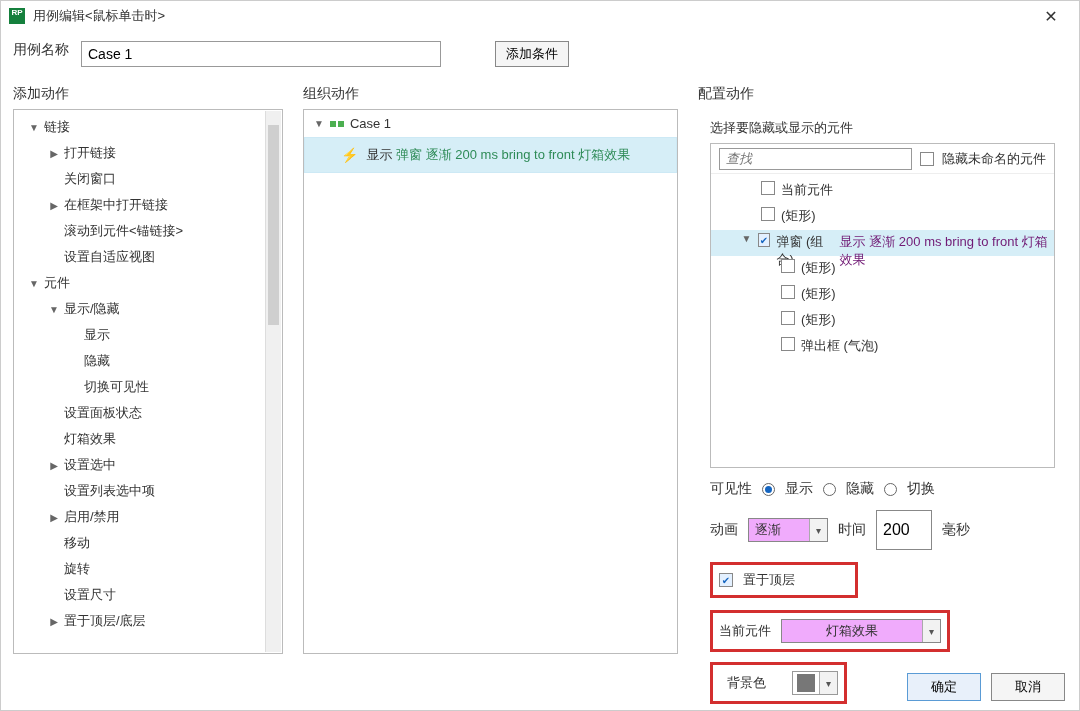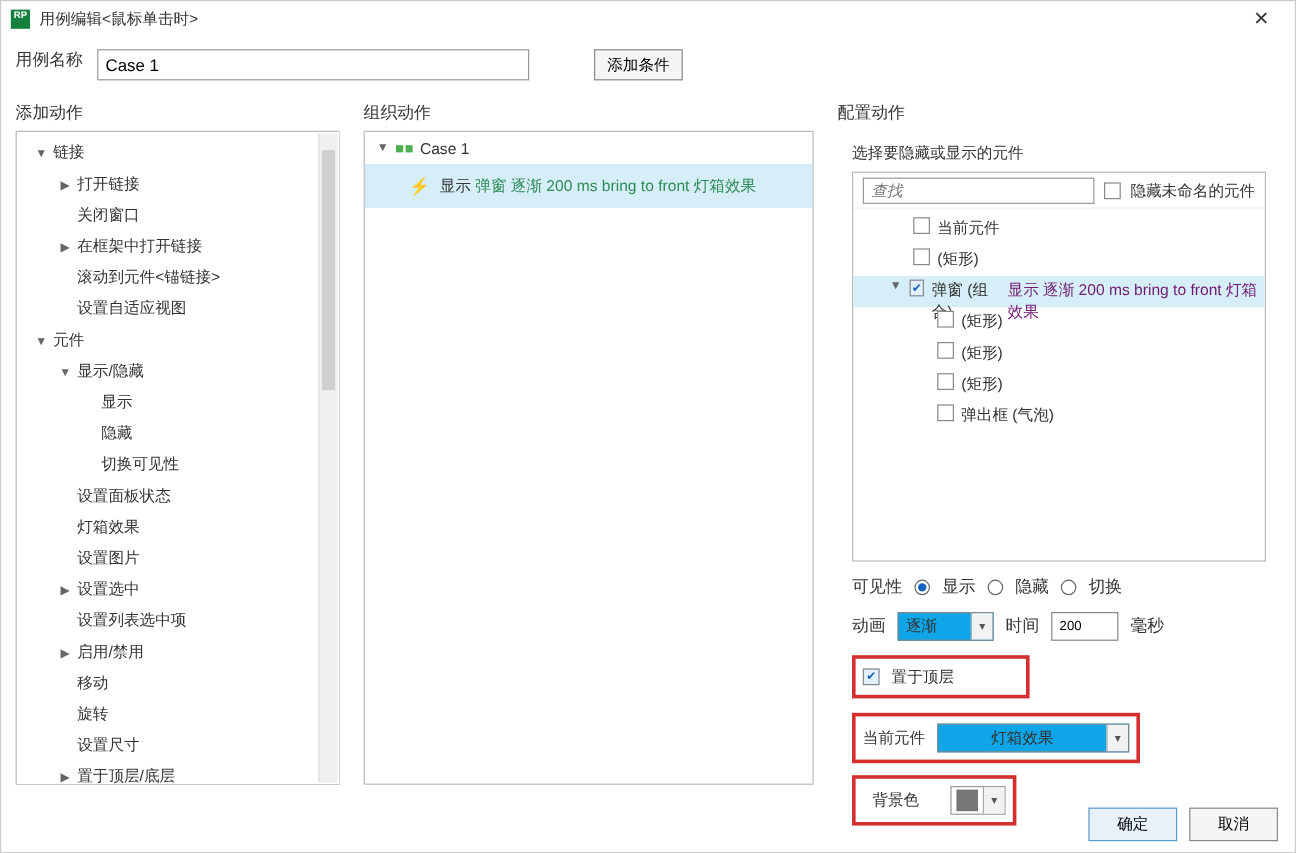--- a/index.html
+++ b/index.html
@@ -41,24 +41,24 @@
   .wl-rows { padding:4px 0; }
   .wl-row { display:flex; align-items:flex-start; padding:3px 6px 3px 50px; gap:6px; font-size:13px; height:26px; }
   .wl-row.group { padding-left:30px; background:#d6eef7; }
   .wl-row .tw { width:12px; text-align:center; font-size:10px; color:#666; }
   .cb { width:14px; height:14px; border:1px solid #888; background:#fff; display:inline-flex; align-items:center; justify-content:center; font-size:10px; color:#1565c0; }
   .cb.checked { background:#e3f0ff; }
   .cb.checked::after { content:"✔"; }
   .cfg-row { display:flex; align-items:center; gap:10px; margin-top:12px; font-size:14px; }
   .radio { width:13px; height:13px; border:1px solid #666; border-radius:50%; display:inline-flex; align-items:center; justify-content:center; }
   .radio.sel::after { content:""; width:7px; height:7px; background:#1565c0; border-radius:50%; }
-  .combo { display:inline-flex; align-items:center; border:1px solid #888; height:24px; background:#0ea5e9; }
+  .combo { display:inline-flex; align-items:center; border:1px solid #888; height:24px; background:#f0abfc; }
   .combo .val { padding:0 6px; font-size:13px; min-width:60px; }
   .combo .arrow, .dd-btn { width:18px; height:22px; border-left:1px solid #aaa; display:inline-flex; align-items:center; justify-content:center; font-size:10px; background:#f2f2f2; color:#555; }
-  input.time { width:56px; height:24px; border:1px solid #888; padding:0 6px; font-size:11px; }
+  input.time { width:56px; height:40px; border:1px solid #888; padding:0 6px; font-size:16px; }
   .hl1 { border:3px solid #d32f2f; padding:6px 60px 6px 6px; display:inline-flex; align-items:center; gap:10px; margin-top:12px;text-align:center; }
   .hl2 { border:3px solid #d32f2f; padding:6px; display:inline-flex; align-items:center; gap:8px; margin-top:10px;justify-content:flex-end; }
   .color-swatch { width:18px; height:18px; background:#777; display:inline-block; }
   .dd-wrap { display:inline-flex; border:1px solid #999; height:24px; align-items:center; }
   .dd-wrap .color-swatch { margin:0 4px; }
   .footer { height:46px; display:flex; align-items:center; justify-content:flex-end; gap:10px; padding:0 14px; }
   .btn-wide { width:72px; height:28px; }
   .scrollbar-fake { position:absolute; right:1px; top:1px; bottom:1px; width:16px; background:#f0f0f0; border-left:1px solid #ddd; }
   .scrollbar-fake .thumb { position:absolute; top:14px; left:2px; right:2px; height:200px; background:#cfcfcf; }
   .col1 .col-body { position:relative; }
@@ -97,21 +97,20 @@
             <li class="sub1"><span class="tw">▶</span><span>在框架中打开链接</span></li>
             <li class="sub1"><span class="tw"></span><span>滚动到元件&lt;锚链接&gt;</span></li>
             <li class="sub1"><span class="tw"></span><span>设置自适应视图</span></li>
             <li class=""><span class="tw">▼</span><span>元件</span></li>
             <li class="sub1"><span class="tw">▼</span><span>显示/隐藏</span></li>
             <li class="sub2"><span class="tw"></span><span>显示</span></li>
             <li class="sub2"><span class="tw"></span><span>隐藏</span></li>
             <li class="sub2"><span class="tw"></span><span>切换可见性</span></li>
             <li class="sub1"><span class="tw"></span><span>设置面板状态</span></li>
             <li class="sub1"><span class="tw"></span><span>灯箱效果</span></li>
-            <li class="sub1"><span class="tw"></span><span>设置图片</span></li>
             <li class="sub1"><span class="tw">▶</span><span>设置选中</span></li>
             <li class="sub1"><span class="tw"></span><span>设置列表选中项</span></li>
             <li class="sub1"><span class="tw">▶</span><span>启用/禁用</span></li>
             <li class="sub1"><span class="tw"></span><span>移动</span></li>
             <li class="sub1"><span class="tw"></span><span>旋转</span></li>
             <li class="sub1"><span class="tw"></span><span>设置尺寸</span></li>
             <li class="sub1"><span class="tw">▶</span><span>置于顶层/底层</span></li>
           </ul>
         <div class="scrollbar-fake">
             <div class="thumb"></div>

